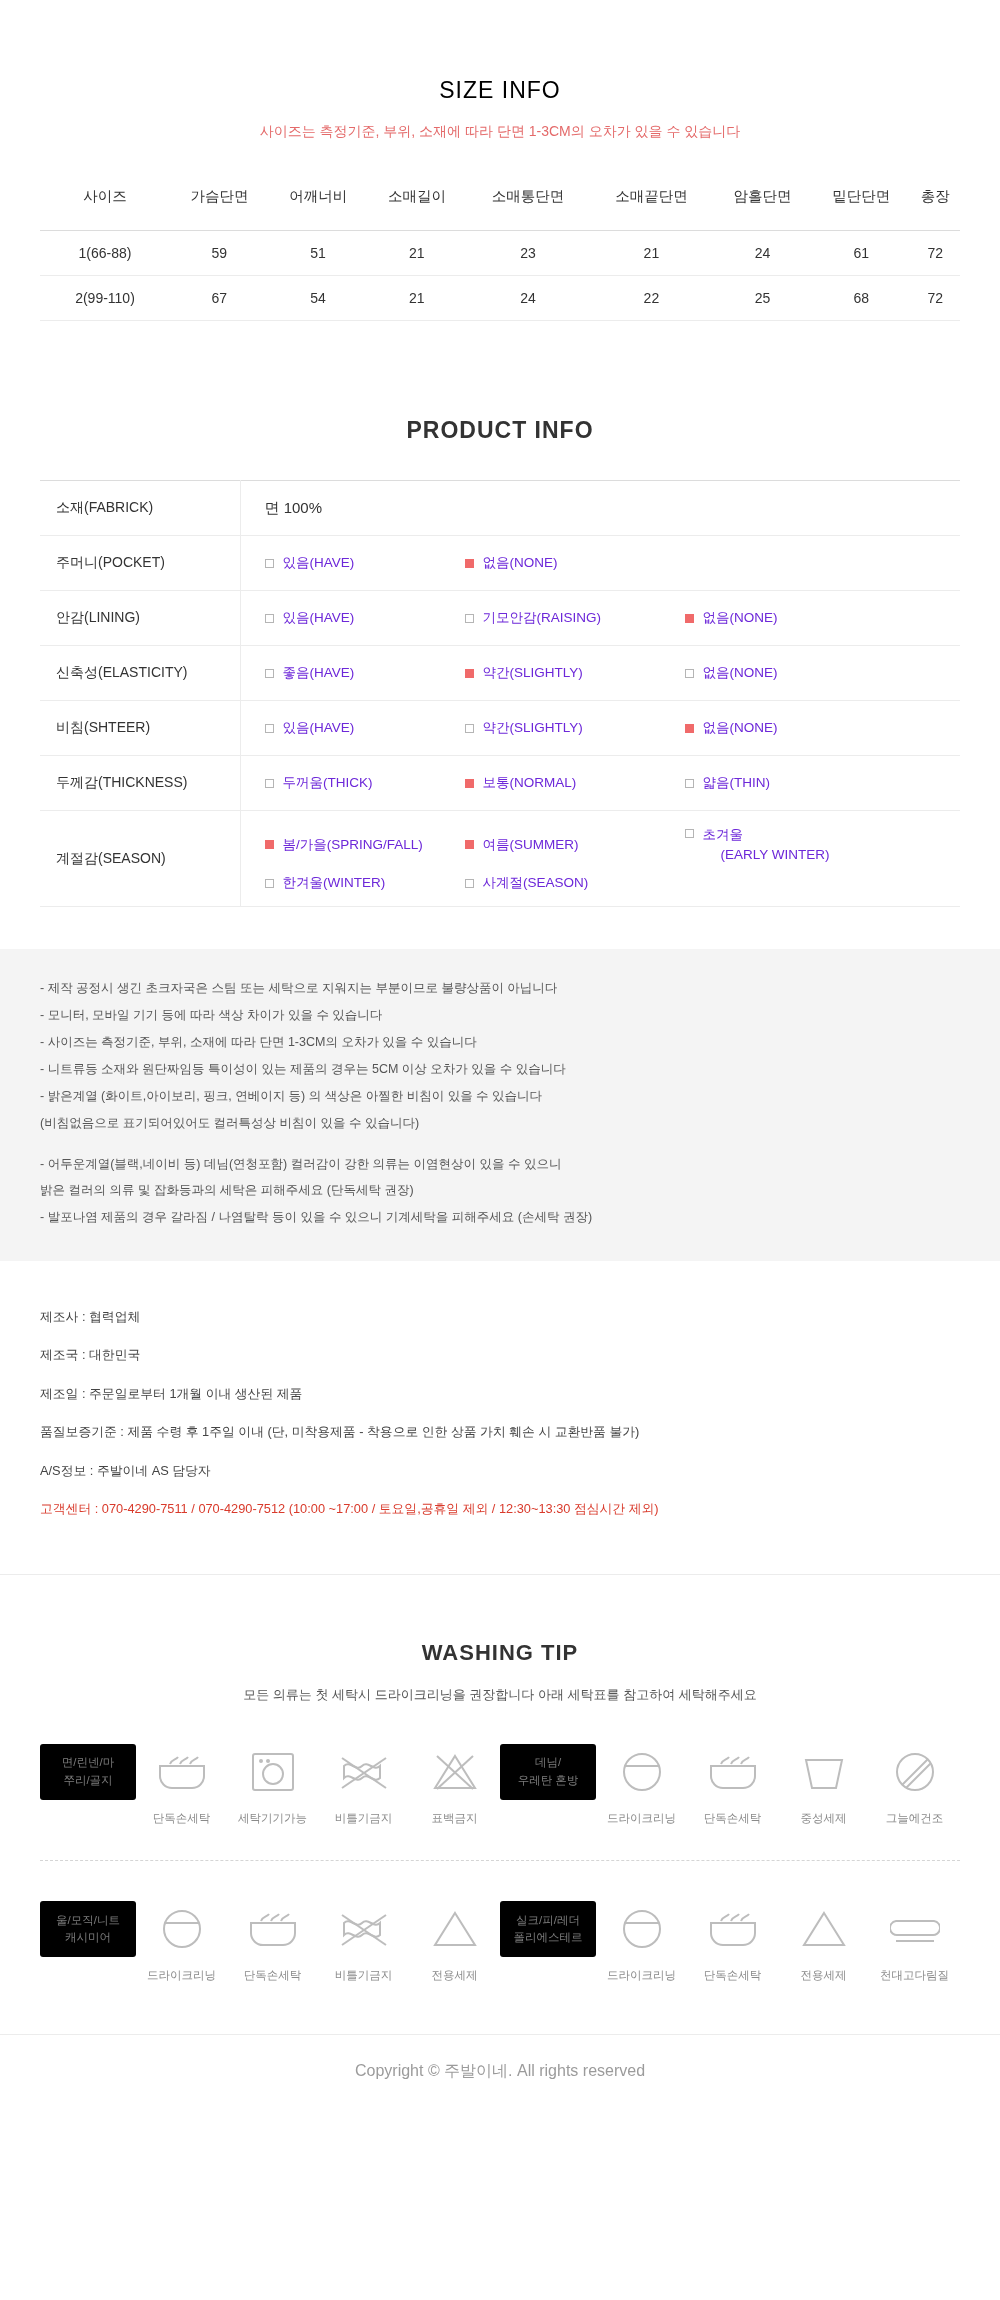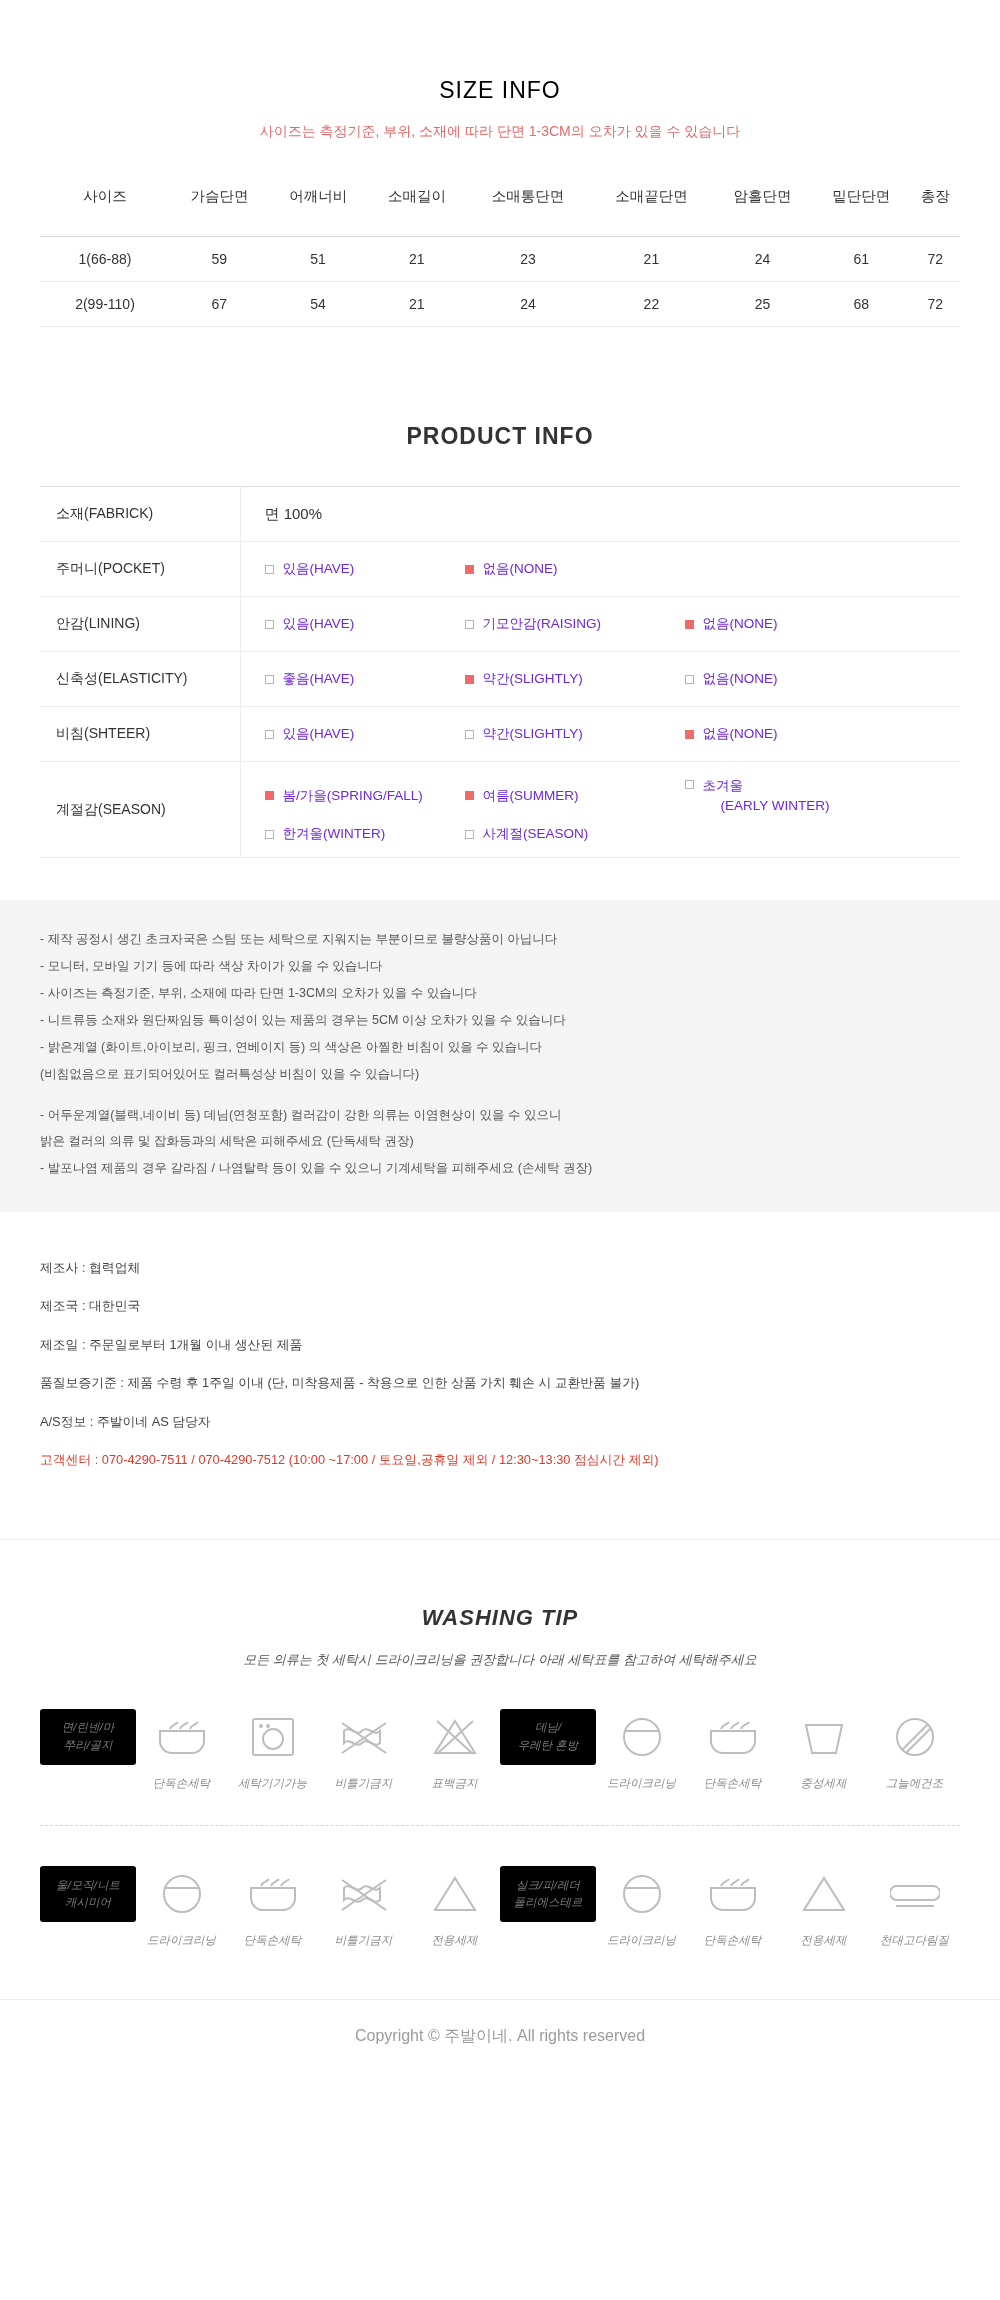--- a/index.html
+++ b/index.html
@@ -36,21 +36,21 @@
   }
   table.size-table th, table.size-table td {
     text-align:center;
     padding:14px 0;
     color:#333;
     font-weight:400;
   }
   table.size-table thead th {
     border-bottom:1px solid #dcdcdc;
     font-size:14.5px;
-    padding-bottom:30px;
+    padding-bottom:24px;
   }
   table.size-table tbody td { border-bottom:1px solid #ececec; }
   table.size-table tbody tr:last-child td { border-bottom:1px solid #ececec; }
   .col-name { width:130px; }
 
   
   .product-info { margin-top:96px; }
   .pi-title { text-align:center; font-size:23px; letter-spacing:1px; }
   table.pi-table {
     width:920px;
@@ -116,23 +116,21 @@
     padding:30px 40px 40px 40px;
     font-size:12.8px;
     color:#444;
     line-height:2.0;
   }
   .maker .hot { color:#d93a2b; }
 
   
   .washing {
     border-top:1px solid #ececec;
-    margin-top:14px;
     padding-top:46px;
-    font-style:italic;
   }
   .wt-title { text-align:center; font-size:22px; letter-spacing:1px; color:#333; }
   .wt-sub { text-align:center; font-size:13px; color:#555; margin-top:20px; }
   .wash-row {
     width:920px;
     margin:40px auto 0 auto;
     display:flex;
     align-items:flex-start;
     justify-content:space-between;
     padding-bottom:34px;
@@ -310,20 +308,39 @@
                 <span>약간(SLIGHTLY)</span>
               </span>
               <span class="opt on">
                 <span class="box"></span>
                 <span>없음(NONE)</span>
               </span>
             </div>
           </td>
         </tr>
 
+        <tr>
+          <th>두께감(THICKNESS)</th>
+          <td>
+            <div class="opt-row">
+              <span class="opt w1">
+                <span class="box"></span>
+                <span>두꺼움(THICK)</span>
+              </span>
+              <span class="opt on w2">
+                <span class="box"></span>
+                <span>보통(NORMAL)</span>
+              </span>
+              <span class="opt">
+                <span class="box"></span>
+                <span>얇음(THIN)</span>
+              </span>
+            </div>
+          </td>
+        </tr>
 
         <tr>
           <th>계절감(SEASON)</th>
           <td>
             <div class="opt-row">
               <span class="opt on w1">
                 <span class="box"></span>
                 <span>봄/가을(SPRING/FALL)</span>
               </span>
               <span class="opt on w2">

